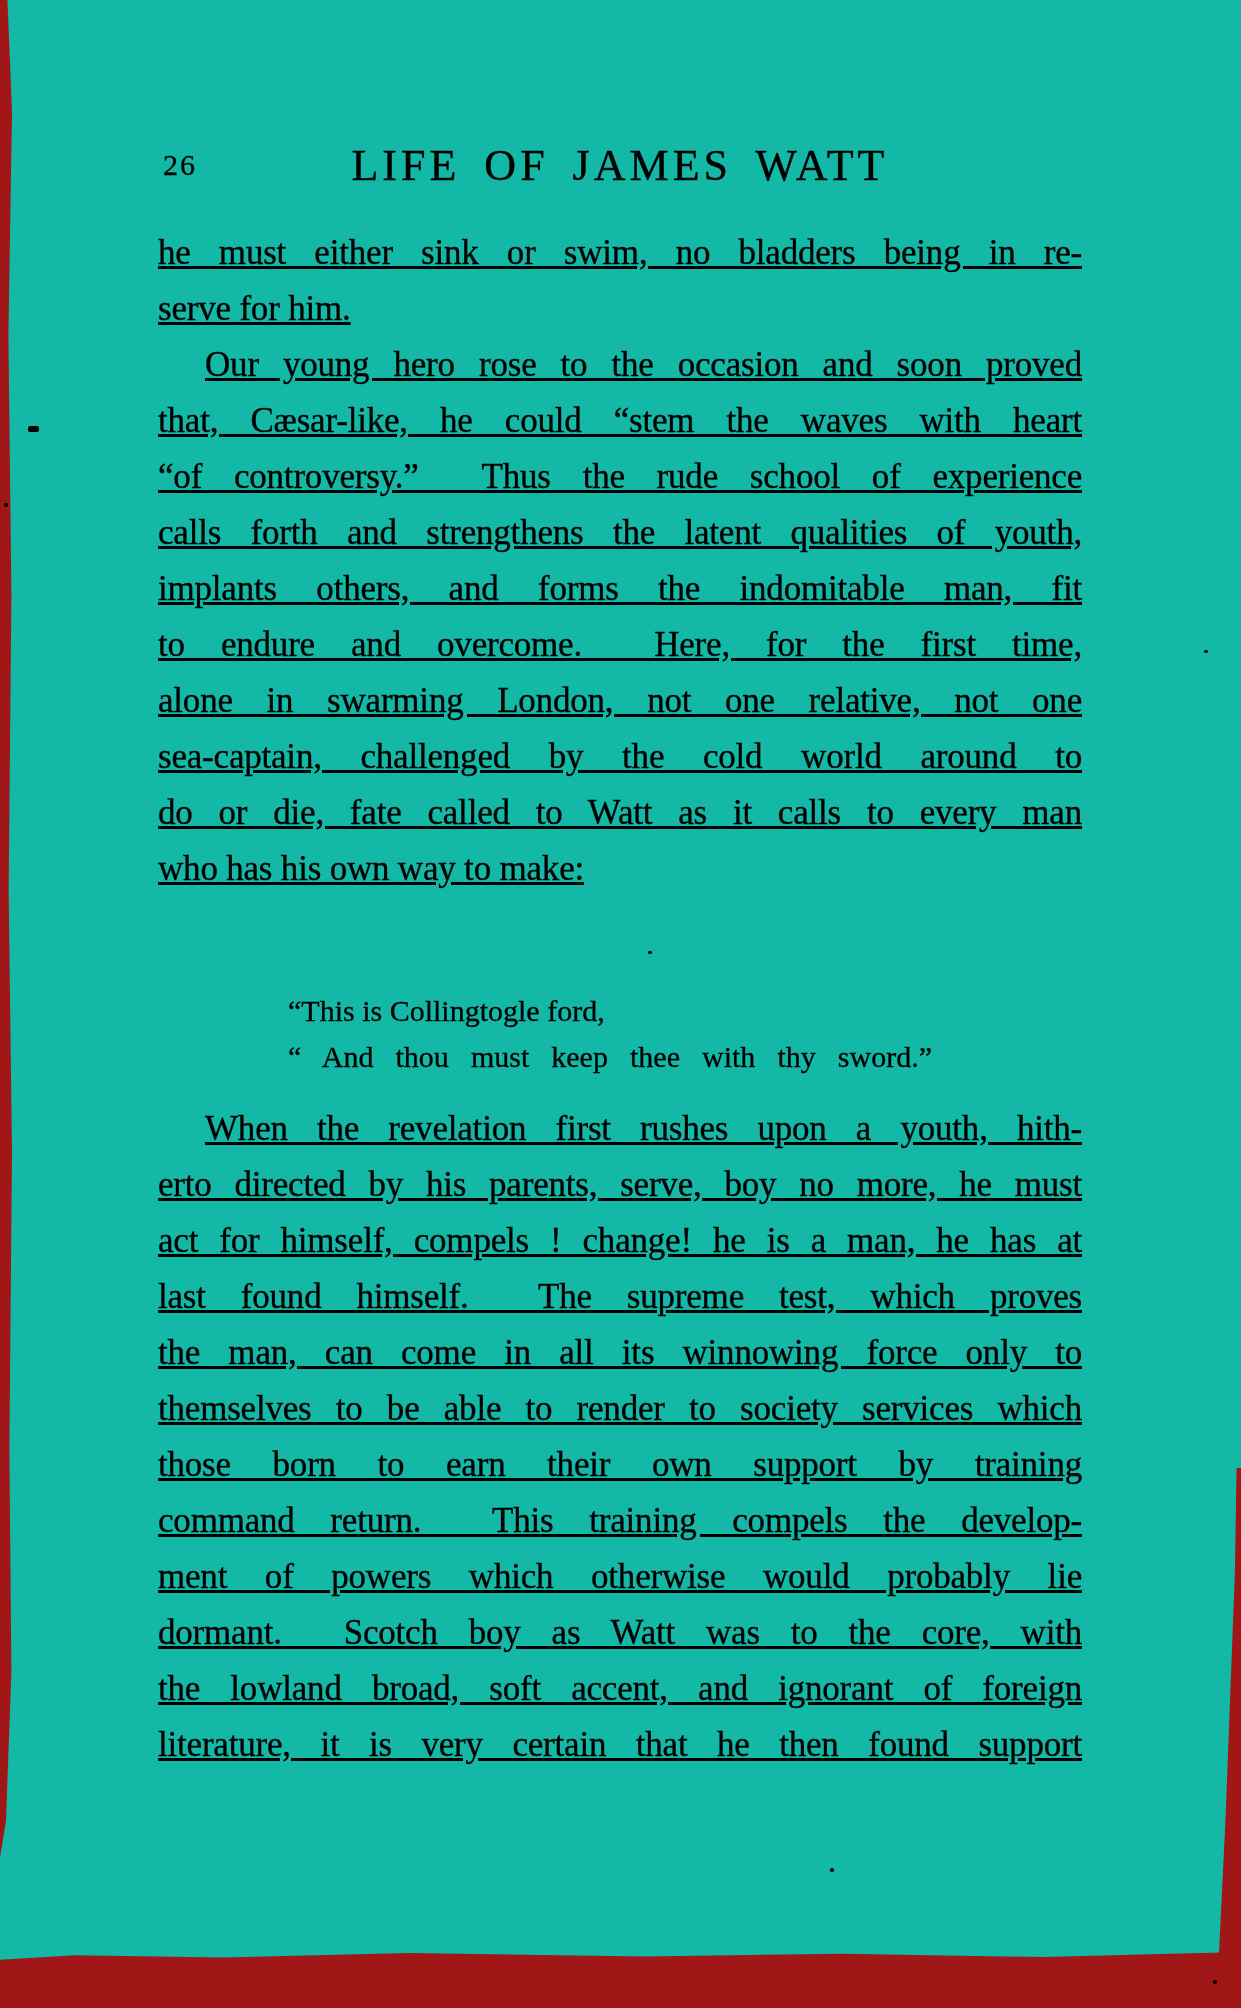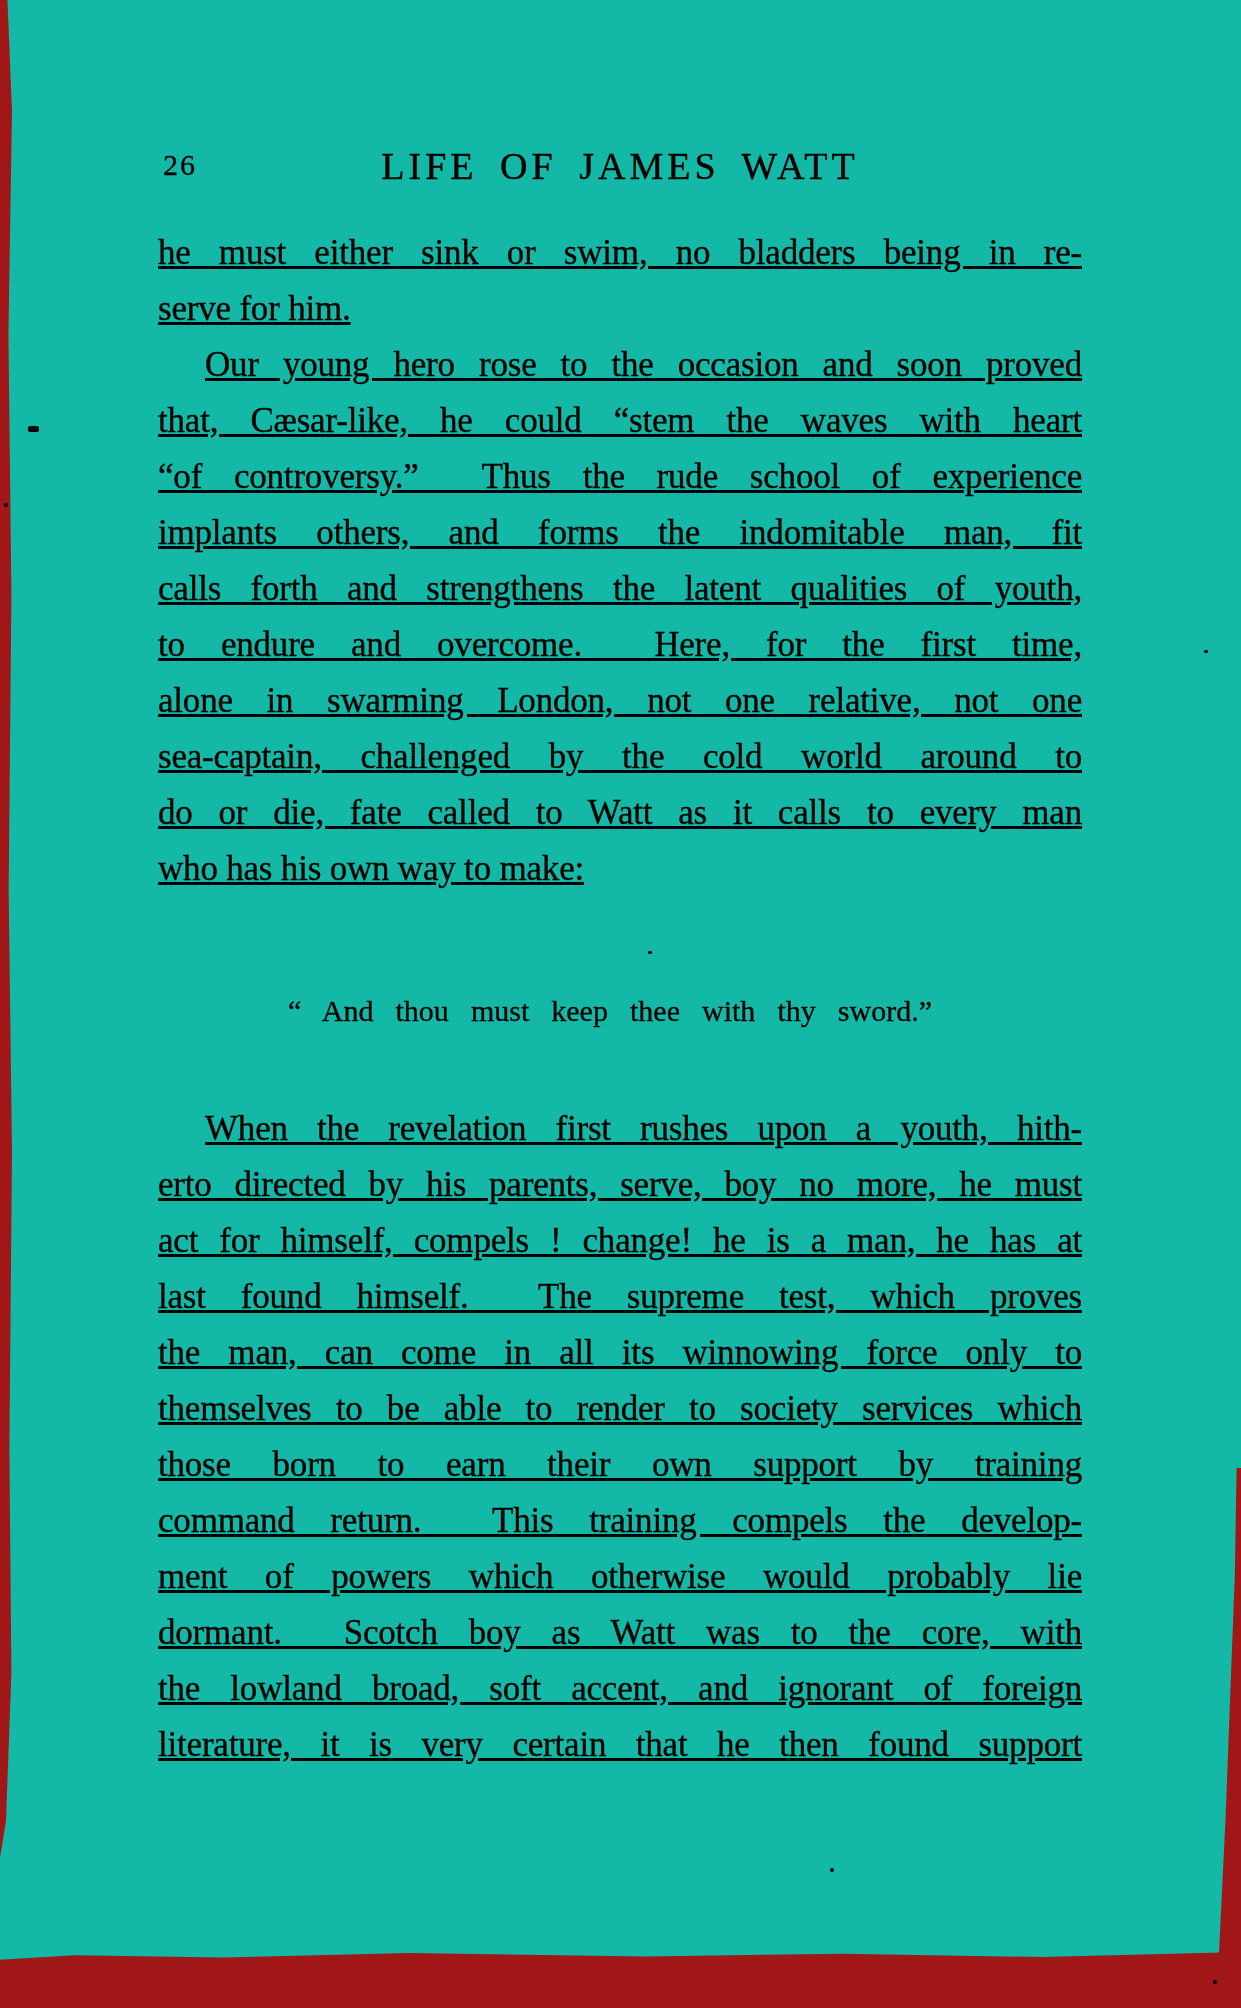--- a/index.html
+++ b/index.html
@@ -28,21 +28,21 @@
   
   .running-head{position:absolute;left:158px;top:146px;width:924px;height:40px;}
   .page-num{
     position:absolute;left:5px;top:3px;
     font-size:30px;line-height:32px;letter-spacing:2px;
     -webkit-text-stroke:0.3px #000;
   }
   .head-title{
     position:absolute;left:0;top:0;width:100%;
     text-align:center;
-    font-size:38px;line-height:40px;
+    font-size:44px;line-height:40px;
     letter-spacing:4px;word-spacing:9px;
     -webkit-text-stroke:0.4px #000;
   }
   
   .block{position:absolute;left:158px;width:924px;}
   .block-a{top:225px;}
   .block-c{top:1101px;}
   .ln{
     height:56px;line-height:56px;
     font-size:35px;
@@ -84,30 +84,31 @@
     <span class="page-num">26</span>
     <div class="head-title">LIFE OF JAMES WATT</div>
   </div>
 
   <div class="block block-a">
     <div class="ln j">he must either sink or swim, no bladders being in re-</div>
     <div class="ln">serve for him.</div>
     <div class="ln j ind">Our young hero rose to the occasion and soon proved</div>
     <div class="ln j">that, Cæsar-like, he could “stem the waves with heart</div>
     <div class="ln j">“of controversy.”  Thus the rude school of experience</div>
+    <div class="ln j">calls forth and strengthens the latent qualities of youth,</div>
     <div class="ln j">implants others, and forms the indomitable man, fit</div>
-    <div class="ln j">calls forth and strengthens the latent qualities of youth,</div>
     <div class="ln j">to endure and overcome.  Here, for the first time,</div>
     <div class="ln j">alone in swarming London, not one relative, not one</div>
     <div class="ln j">sea-captain, challenged by the cold world around to</div>
     <div class="ln j">do or die, fate called to Watt as it calls to every man</div>
     <div class="ln">who has his own way to make:</div>
   </div>
 
   <div class="quote">
+    <div class="qln">“This is Collingtogle ford,</div>
     <div class="qln qln-just">“ And thou must keep thee with thy sword.”</div>
   </div>
 
   <div class="block block-c">
     <div class="ln j ind">When the revelation first rushes upon a youth, hith-</div>
     <div class="ln j">erto directed by his parents, serve, boy no more, he must</div>
     <div class="ln j">act for himself, compels ! change! he is a man, he has at</div>
     <div class="ln j">last found himself.  The supreme test, which proves</div>
     <div class="ln j">the man, can come in all its winnowing force only to</div>
     <div class="ln j">themselves to be able to render to society services which</div>

